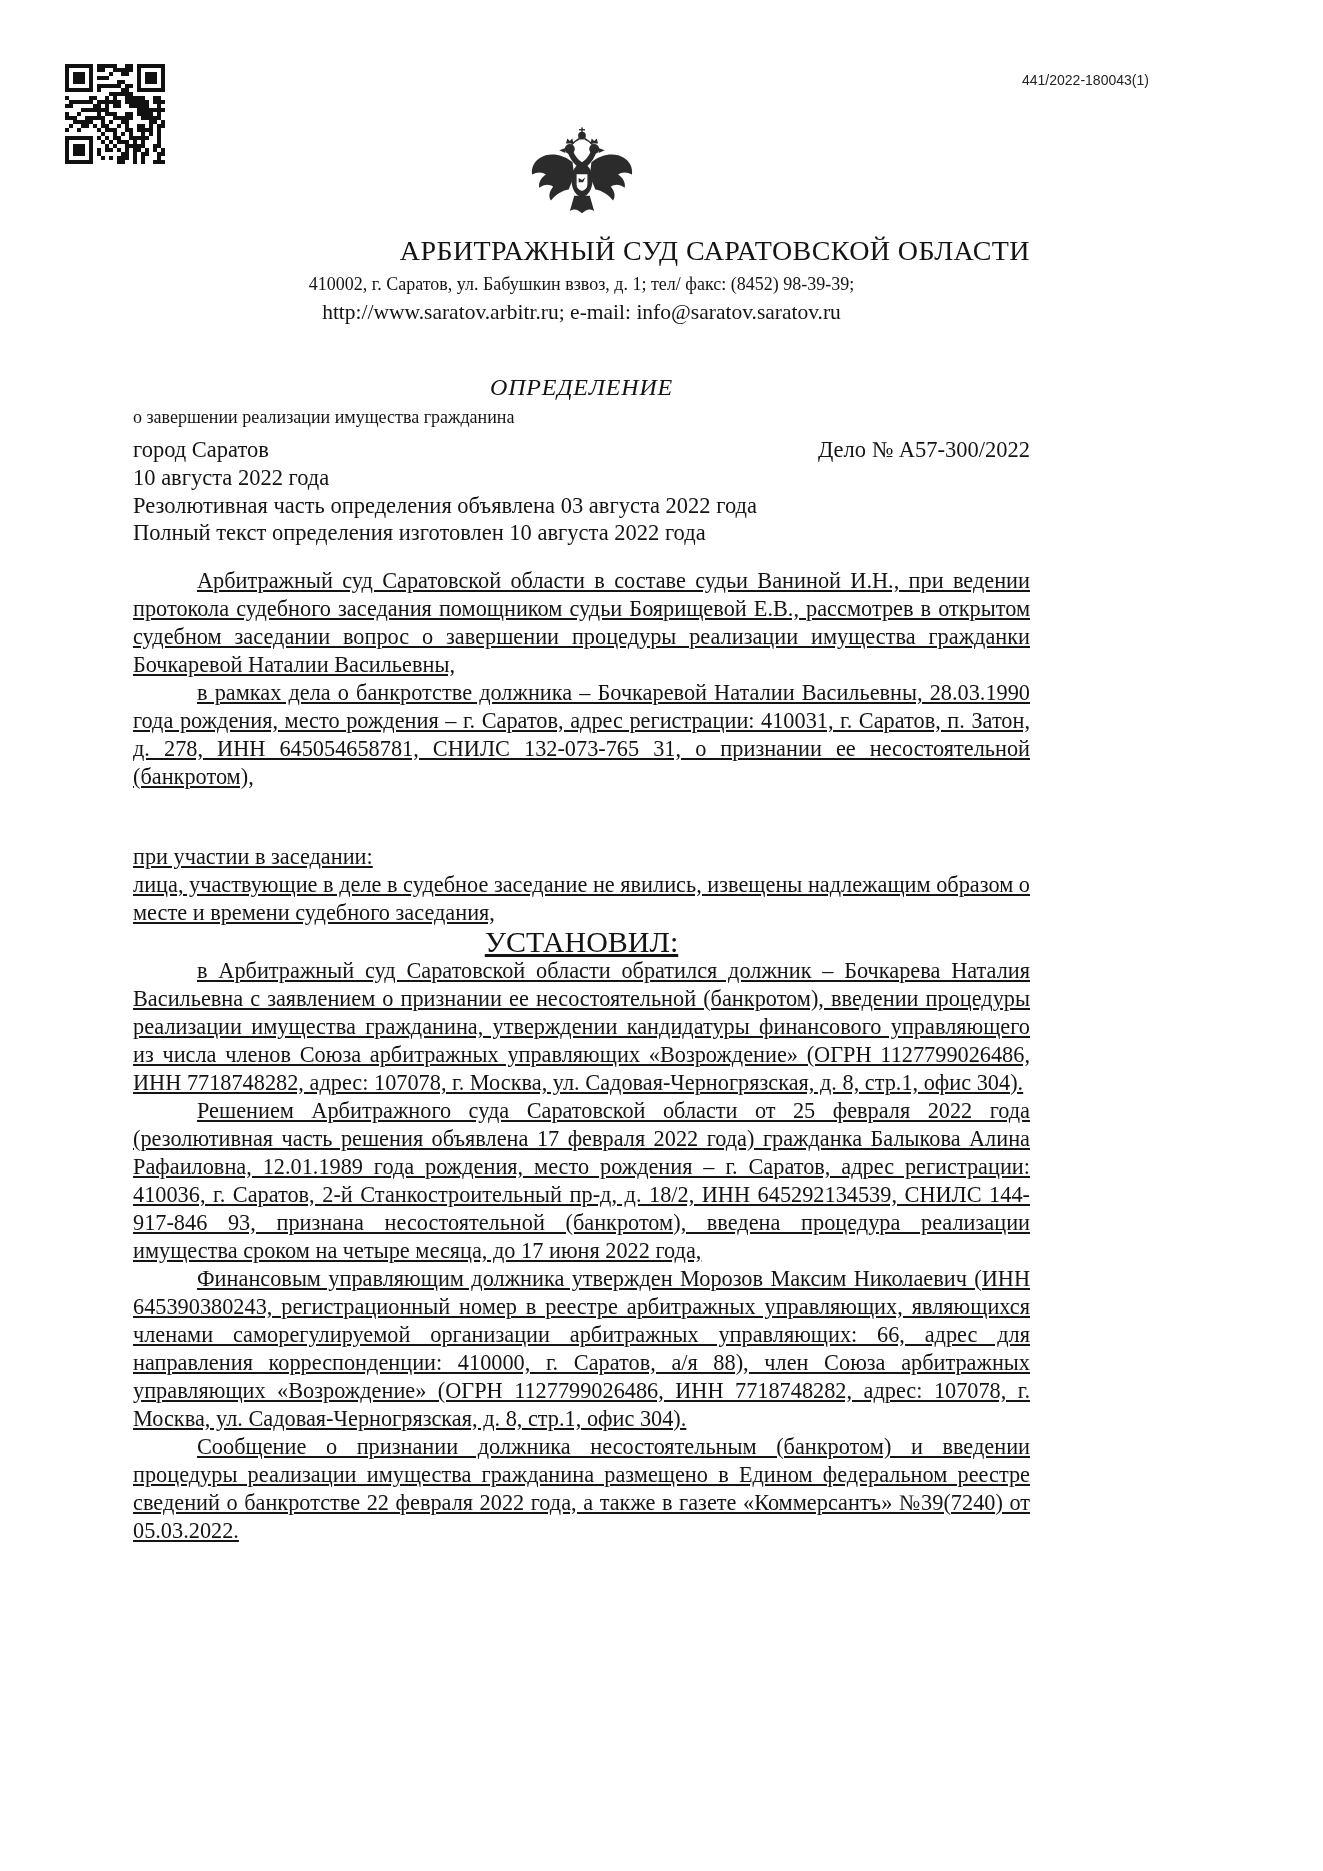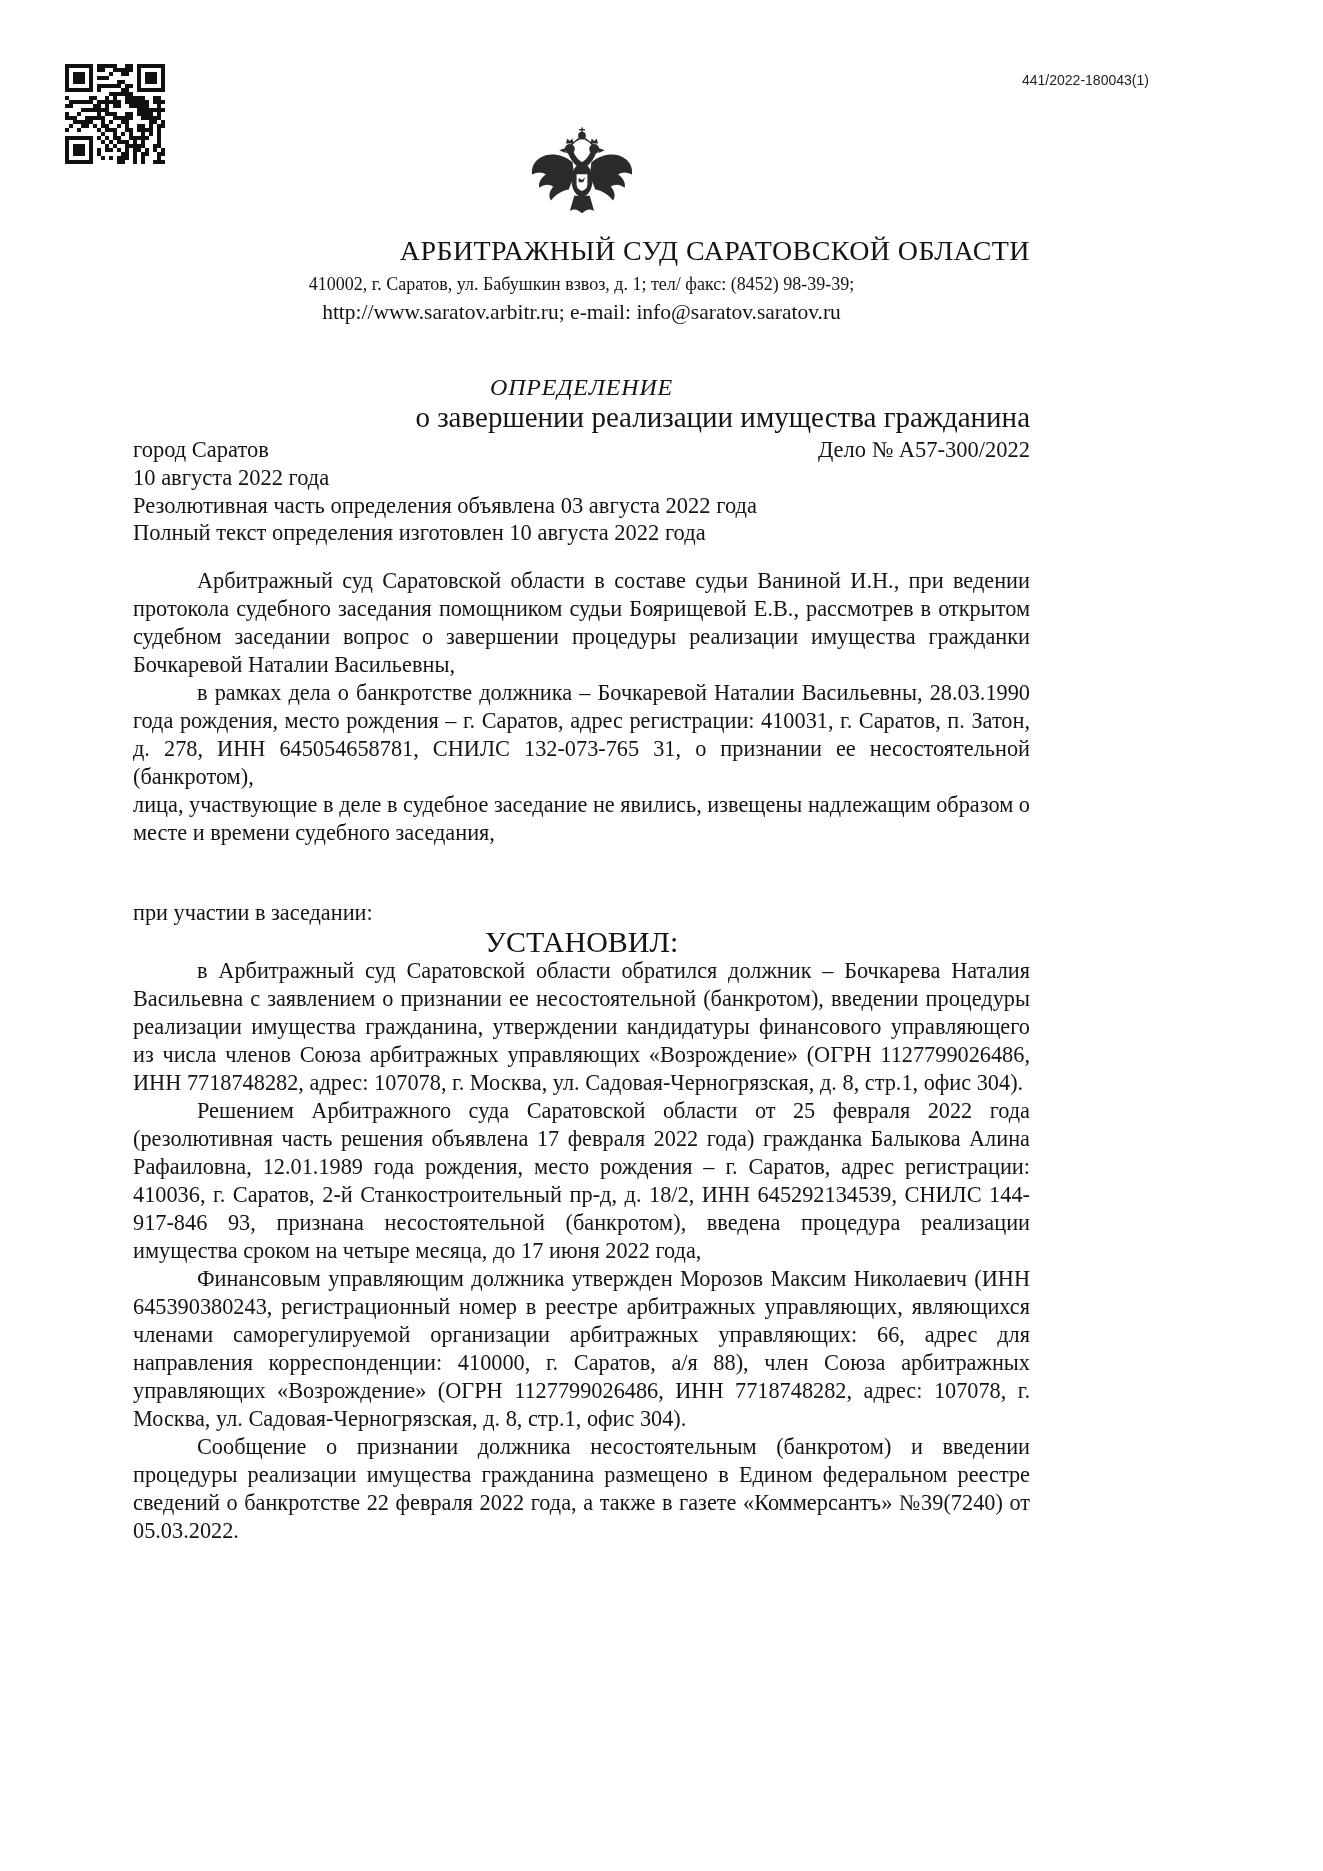--- a/index.html
+++ b/index.html
@@ -20,27 +20,27 @@
   .court-name{
     text-align:right;font-size:28px;line-height:34px;
     letter-spacing:0.4px;white-space:nowrap;
   }
   .court-address{text-align:center;font-size:18px;line-height:28px;margin-top:2px;}
   .court-contacts{text-align:center;font-size:21.5px;line-height:28px;}
   .heading{
     text-align:center;font-size:24px;line-height:30px;
     margin-top:46px;letter-spacing:0.8px;font-style:italic;
   }
-  .subheading{text-align:right;font-size:29px;line-height:29px;margin-top:1px;}
+  .subheading{text-align:left;font-size:18px;line-height:29px;margin-top:1px;}
   .meta-row{
     display:flex;justify-content:space-between;align-items:flex-end;
     font-size:22.5px;line-height:28px;margin-top:4px;
   }
   .meta-line{font-size:22.5px;line-height:27.5px;}
-  .body-text{margin-top:20px;}
+  .body-text{margin-top:20px;text-decoration:underline;}
   .body-par{
     font-size:22.3px;line-height:28px;
     text-align:justify;text-indent:64px;margin:0;
   }
   .attendance-label{margin-top:52px;}
   .no-indent{text-indent:0;text-align:left;}
   .ustanovil{text-align:center;font-size:30px;line-height:30px;margin:0;}
 </style>
 </head>
 <body>
@@ -347,22 +347,22 @@
       <span>Дело № А57-300/2022</span>
     </div>
     <div class="meta-line">10 августа 2022 года</div>
     <div class="meta-line">Резолютивная часть определения объявлена 03 августа 2022 года</div>
     <div class="meta-line">Полный текст определения изготовлен 10 августа 2022 года</div>
 
     <div class="body-text">
       <p class="body-par">Арбитражный суд Саратовской области в составе судьи Ваниной И.Н., при ведении протокола судебного заседания помощником судьи Боярищевой Е.В., рассмотрев в открытом судебном заседании вопрос о завершении процедуры реализации имущества гражданки Бочкаревой Наталии Васильевны,</p>
       <p class="body-par">в рамках дела о банкротстве должника – Бочкаревой Наталии Васильевны, 28.03.1990 года рождения, место рождения – г. Саратов, адрес регистрации: 410031, г. Саратов, п. Затон, д. 278, ИНН 645054658781, СНИЛС 132-073-765 31, о признании ее несостоятельной (банкротом),</p>
 
+      <p class="body-par no-indent attendance-label">при участии в заседании:</p>
       <p class="body-par no-indent">лица, участвующие в деле в судебное заседание не явились, извещены надлежащим образом о месте и времени судебного заседания,</p>
-      <p class="body-par no-indent attendance-label">при участии в заседании:</p>
 
       <p class="ustanovil">УСТАНОВИЛ:</p>
 
       <p class="body-par">в Арбитражный суд Саратовской области обратился должник – Бочкарева Наталия Васильевна с заявлением о признании ее несостоятельной (банкротом), введении процедуры реализации имущества гражданина, утверждении кандидатуры финансового управляющего из числа членов Союза арбитражных управляющих «Возрождение» (ОГРН 1127799026486, ИНН 7718748282, адрес: 107078, г. Москва, ул. Садовая-Черногрязская, д. 8, стр.1, офис 304).</p>
       <p class="body-par">Решением Арбитражного суда Саратовской области от 25 февраля 2022 года (резолютивная часть решения объявлена 17 февраля 2022 года) гражданка Балыкова Алина Рафаиловна, 12.01.1989 года рождения, место рождения – г. Саратов, адрес регистрации: 410036, г. Саратов, 2-й Станкостроительный пр-д, д. 18/2, ИНН 645292134539, СНИЛС 144-917-846 93, признана несостоятельной (банкротом), введена процедура реализации имущества сроком на четыре месяца, до 17 июня 2022 года,</p>
       <p class="body-par">Финансовым управляющим должника утвержден Морозов Максим Николаевич (ИНН 645390380243, регистрационный номер в реестре арбитражных управляющих, являющихся членами саморегулируемой организации арбитражных управляющих: 66, адрес для направления корреспонденции: 410000, г. Саратов, а/я 88), член Союза арбитражных управляющих «Возрождение» (ОГРН 1127799026486, ИНН 7718748282, адрес: 107078, г. Москва, ул. Садовая-Черногрязская, д. 8, стр.1, офис 304).</p>
       <p class="body-par">Сообщение о признании должника несостоятельным (банкротом) и введении процедуры реализации имущества гражданина размещено в Едином федеральном реестре сведений о банкротстве 22 февраля 2022 года, а также в газете «Коммерсантъ» №39(7240) от 05.03.2022.</p>
     </div>
 
   </div>

